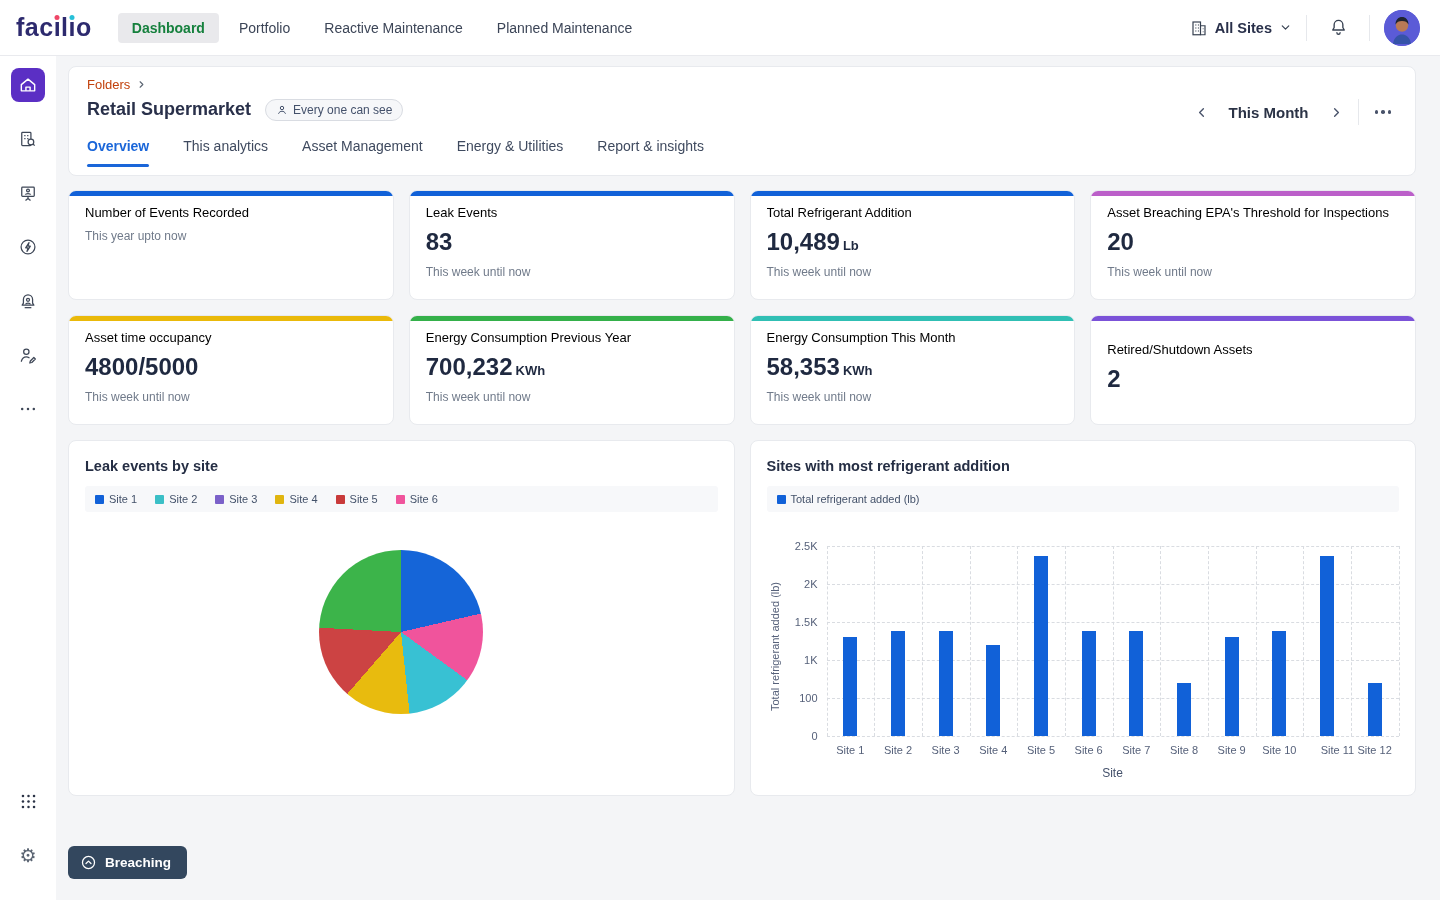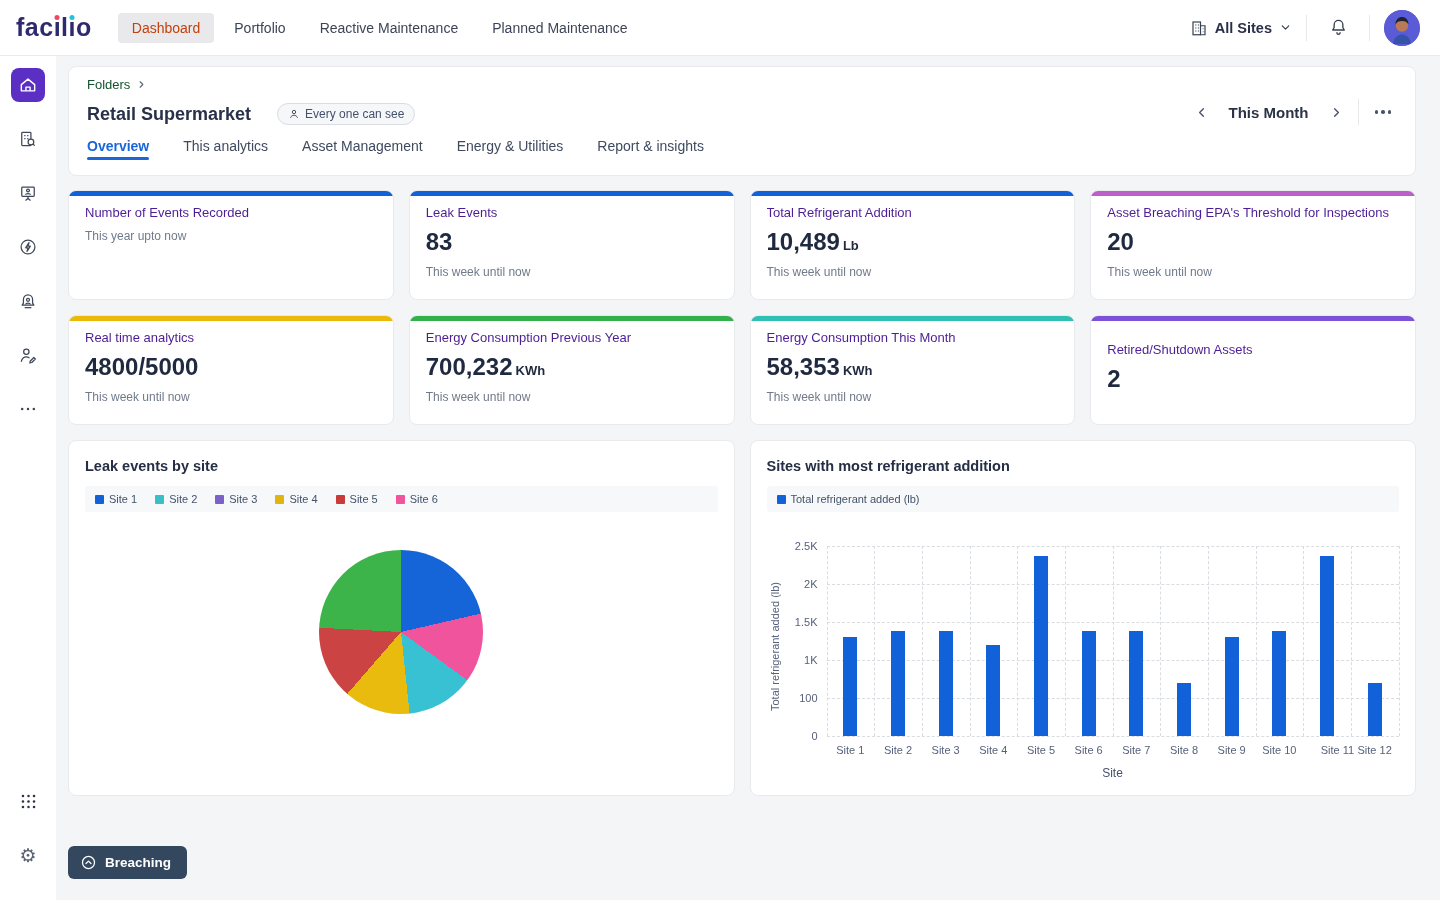--- a/index.html
+++ b/index.html
@@ -8,57 +8,57 @@
   
   .navbar { position:fixed; top:0; left:0; width:1440px; height:56px; background:#fff; border-bottom:1px solid #e9eaee; display:flex; align-items:center; justify-content:space-between; padding:0 20px 0 12px; z-index:10; }
   .nav-left { display:flex; align-items:center; gap:26px; }
   .logo { font-size:25px; font-weight:bold; color:#2d2a6e; letter-spacing:.5px; padding-left:4px; }
   .logo-i { position:relative; }
   .logo-i::after { content:''; position:absolute; left:50%; transform:translateX(-50%); top:2px; width:5px; height:5px; border-radius:50%; }
   .dot-pink::after { background:#ef4667; }
   .dot-cyan::after { background:#27c0d8; }
   .nav-items { display:flex; align-items:center; gap:6px; }
   .nav-item { font-size:14px; color:#3c4557; padding:7px 14px; border-radius:4px; cursor:pointer; white-space:nowrap; }
-  .nav-item.active { background:#e9e9ec; color:#c2410c; font-weight:normal; }
+  .nav-item.active { background:#e9e9ec; color:#15803d; font-weight:bold; }
   .nav-right { display:flex; align-items:center; gap:14px; }
   .site-selector { display:flex; align-items:center; gap:7px; font-size:14.5px; font-weight:bold; color:#29304a; cursor:pointer; }
   .v-div { width:1px; height:26px; background:#e6e8ec; }
   .icon-btn { display:flex; align-items:center; justify-content:center; width:34px; height:34px; cursor:pointer; }
   .avatar { width:36px; height:36px; border-radius:50%; background:#5b5bd7; overflow:hidden; cursor:pointer; }
 
   
   .sidebar { position:fixed; top:56px; left:0; width:56px; height:844px; background:#fff; display:flex; flex-direction:column; align-items:center; padding:12px 0 18px; gap:10px; }
   .side-icon { width:34px; height:34px; border-radius:8px; display:flex; align-items:center; justify-content:center; cursor:pointer; margin-bottom:10px; }
   .side-icon.active { background:#5b2fc4; }
   .side-spacer { margin-top:auto; }
   .gear-glyph { font-size:19px; color:#5a6472; line-height:1; }
 
   
   .content { position:absolute; top:56px; left:56px; width:1384px; height:844px; padding:10px 24px 0 12px; }
   .panel { background:#fff; border:1px solid #e8eaee; border-radius:8px; }
 
   .head-panel { padding:10px 18px 0; height:110px; }
-  .breadcrumb { display:flex; align-items:center; gap:6px; font-size:13px; color:#14532d; cursor:pointer; }
-  .title-row { display:flex; align-items:flex-end; margin-top:7px;gap:12px; }
+  .breadcrumb { display:flex; align-items:center; gap:6px; font-size:13px; color:#c2410c; cursor:pointer; }
+  .title-row { display:flex; align-items:flex-start; margin-top:7px; }
   .page-title { font-size:18px; font-weight:bold; color:#29304a; }
   .share-badge { display:flex; align-items:center; gap:5px; margin-left:14px; font-size:12px; color:#44516b; background:#f6f7f9; border:1px solid #d9dce2; border-radius:12px; padding:3px 10px; cursor:pointer; }
   .title-right { margin-left:auto; display:flex; align-items:center; gap:10px; }
   .period-label { font-size:15px; font-weight:bold; color:#2b3346; margin:0 6px; }
   .chev-btn { cursor:pointer; display:flex; align-items:center; padding:4px; }
   .dots { display:flex; gap:3px; padding:6px; cursor:pointer; }
   .dots i { width:3.5px; height:3.5px; border-radius:50%; background:#49536a; }
   .tabs { display:flex; gap:34px; margin-top:13px; }
-  .tab { font-size:14px; color:#3f4a5f; padding-bottom:6px; cursor:pointer; position:relative; }
+  .tab { font-size:14px; color:#3f4a5f; padding-bottom:13px; cursor:pointer; position:relative; }
   .tab.active { color:#1a66d9; font-weight:bold; }
   .tab.active::after { content:''; position:absolute; left:0; right:0; bottom:0; height:3px; border-radius:2px; background:#1a66d9; }
 
   .cards-grid { display:grid; grid-template-columns:repeat(4,1fr); gap:15px; margin-top:14px; }
   .card { background:#fff; border:1px solid #e8eaee; border-radius:8px; height:110px; padding:14px 16px 0; position:relative; overflow:hidden; cursor:pointer; }
   .card .accent { position:absolute; top:0; left:0; right:0; height:5px; }
-  .card-title { font-size:13px; color:#4c1d95; white-space:nowrap; overflow:hidden; }
+  .card-title { font-size:13px; color:#000000; white-space:nowrap; overflow:hidden; }
   .card-value { font-size:24px; font-weight:bold; color:#1f2940; margin-top:8px; }
   .card-unit { font-size:13px; font-weight:bold; margin-left:3px; }
   .card-sub { font-size:12px; color:#707a8a; margin-top:9px; }
 
   .charts-row { display:grid; grid-template-columns:1fr 1fr; gap:15px; margin-top:15px; }
   .chart-panel { height:356px; padding:17px 16px; }
   .chart-title { font-size:14.5px; font-weight:bold; color:#252e44; }
   .legend-strip { margin-top:12px; background:#f7f8fa; border-radius:3px; height:26px; display:flex; align-items:center; gap:18px; padding:0 10px; }
   .legend-item { display:flex; align-items:center; gap:5px; font-size:11px; color:#44526a; }
   .legend-item .sw { width:9px; height:9px; border-radius:1px; display:inline-block; }
@@ -288,21 +288,21 @@
       <div class="card-sub">This week until now</div>
     </div>
     <div class="card">
       <div class="accent" style="background: rgb(187, 95, 201);"></div>
       <div class="card-title">Asset Breaching EPA's Threshold for Inspections</div>
       <div class="card-value"><span>20</span><span class="card-unit"></span></div>
       <div class="card-sub">This week until now</div>
     </div>
     <div class="card">
       <div class="accent" style="background: rgb(234, 185, 10);"></div>
-      <div class="card-title">Real time analytics</div>
+      <div class="card-title">Asset time occupancy</div>
       <div class="card-value"><span>4800/5000</span><span class="card-unit"></span></div>
       <div class="card-sub">This week until now</div>
     </div>
     <div class="card">
       <div class="accent" style="background: rgb(52, 176, 74);"></div>
       <div class="card-title">Energy Consumption Previous Year</div>
       <div class="card-value"><span>700,232</span><span class="card-unit">KWh</span></div>
       <div class="card-sub">This week until now</div>
     </div>
     <div class="card">

